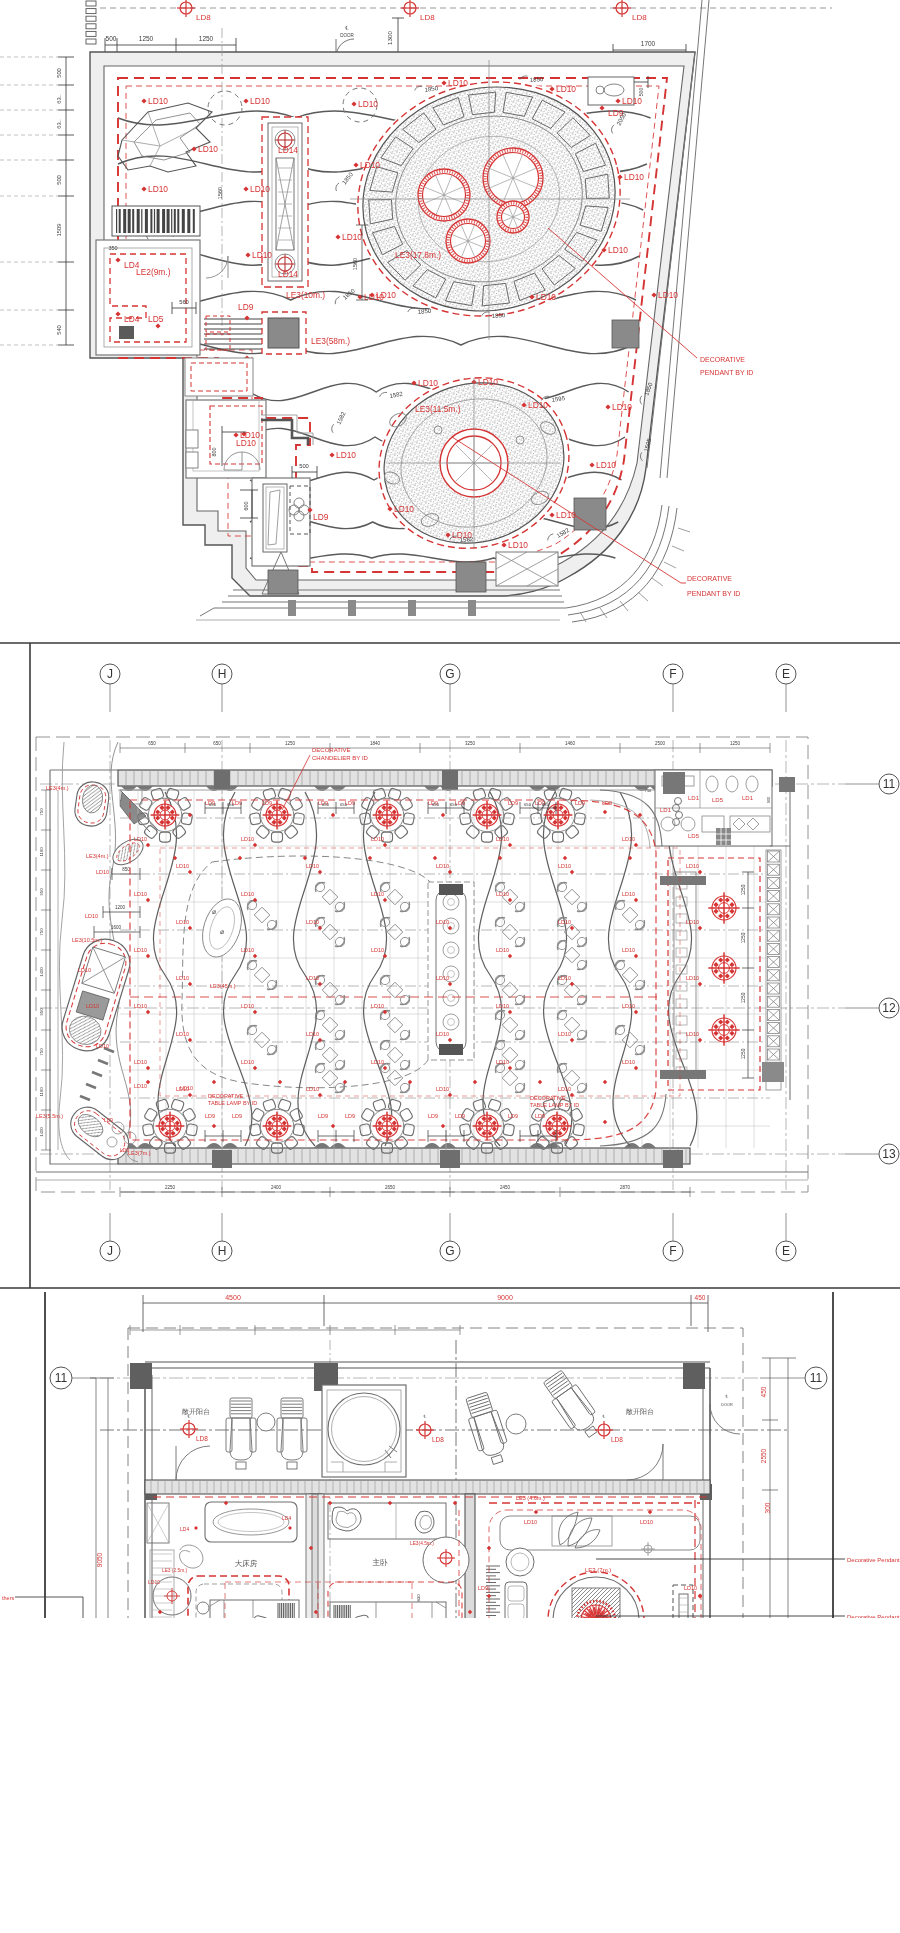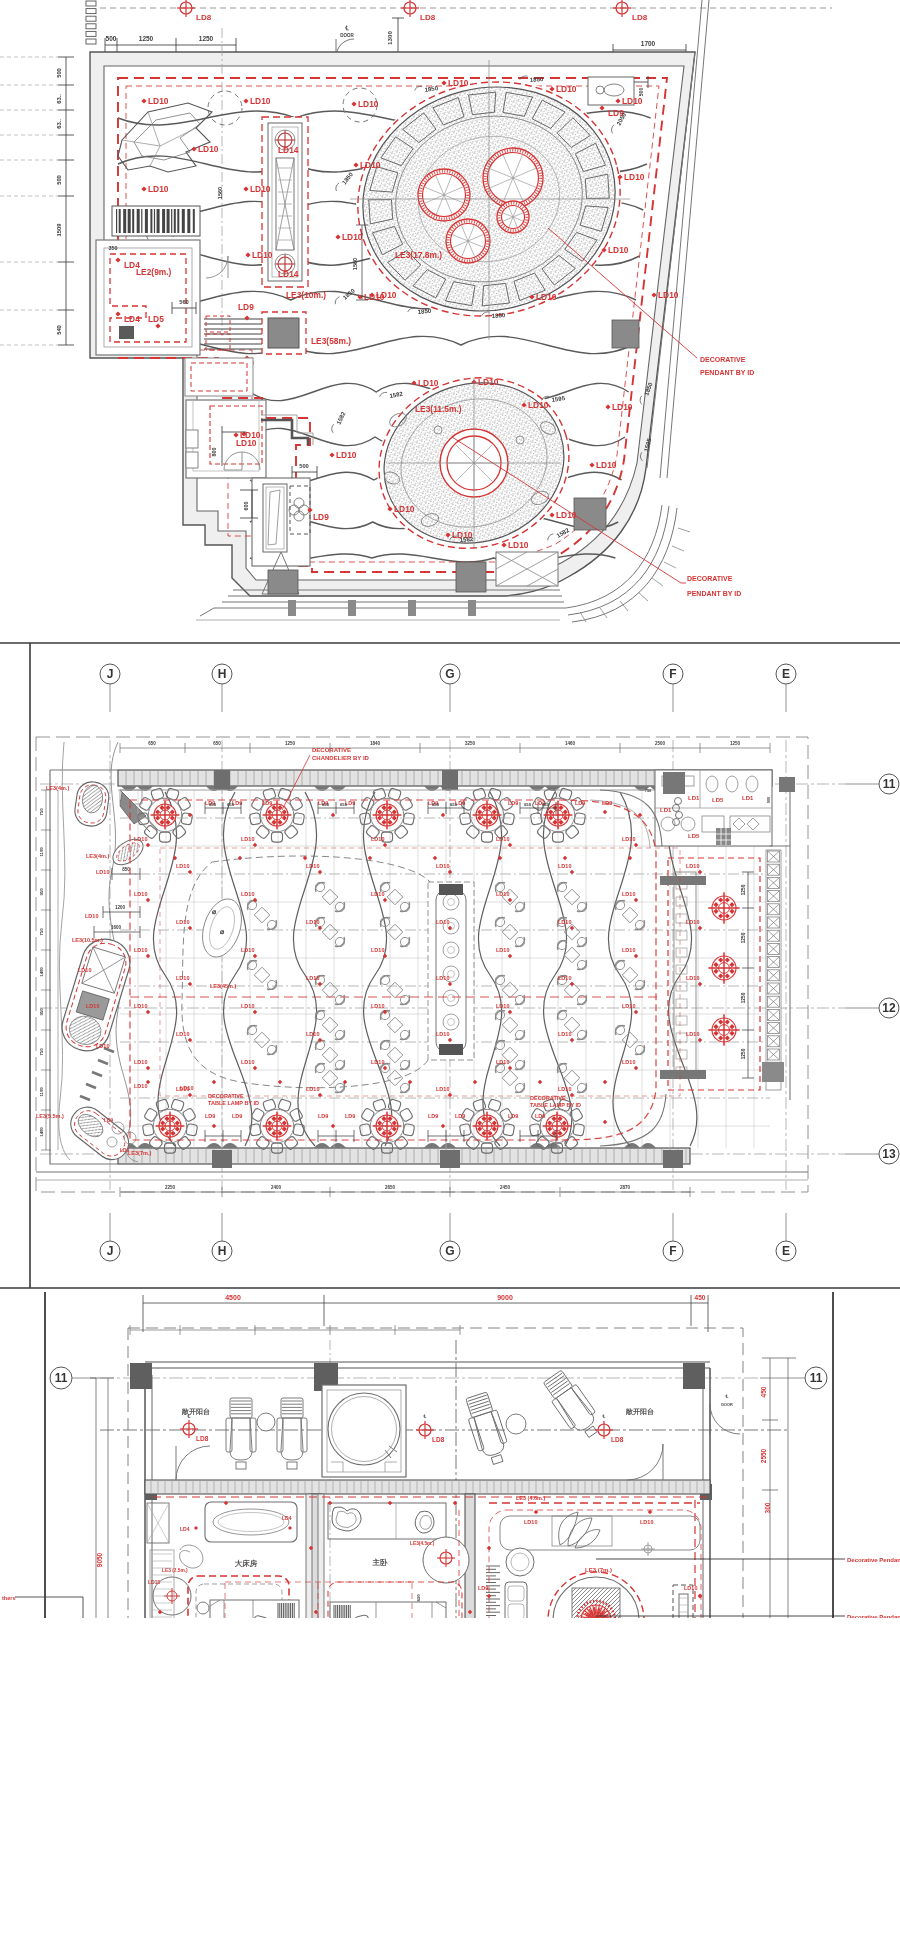--- a/index.html
+++ b/index.html
@@ -1,16 +1,16 @@
 <!DOCTYPE html>
 <html><head>
 <meta charset="utf-8">
 <style>
 html,body{margin:0;padding:0;background:#ffffff;}
-#sheet{width:900px;height:1618px;position:relative;background:#ffffff;overflow:hidden;font-weight:bold;}
+#sheet{width:900px;height:1618px;position:relative;background:#ffffff;overflow:hidden;}
 svg{display:block}
 text{font-family:"Liberation Sans",sans-serif;}
 </style>
 </head>
 <body>
 
 <div id="sheet">
 <svg width="900" height="1933" viewBox="0 0 900 1933">
 <defs>
 <pattern id="stip" width="5" height="5" patternUnits="userSpaceOnUse">

